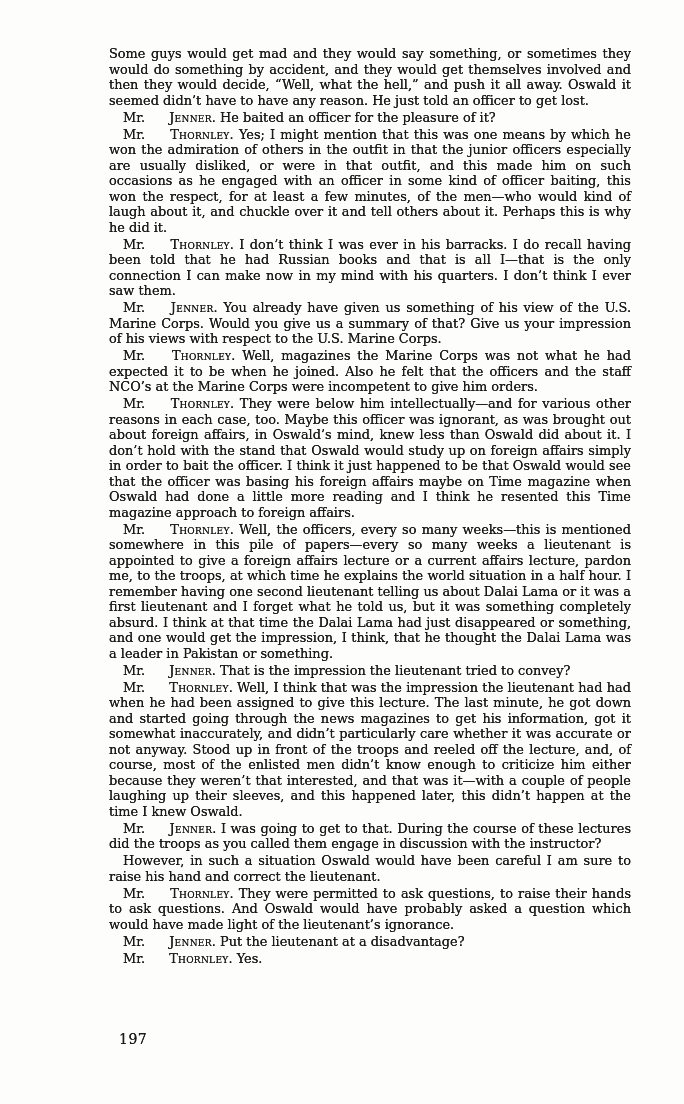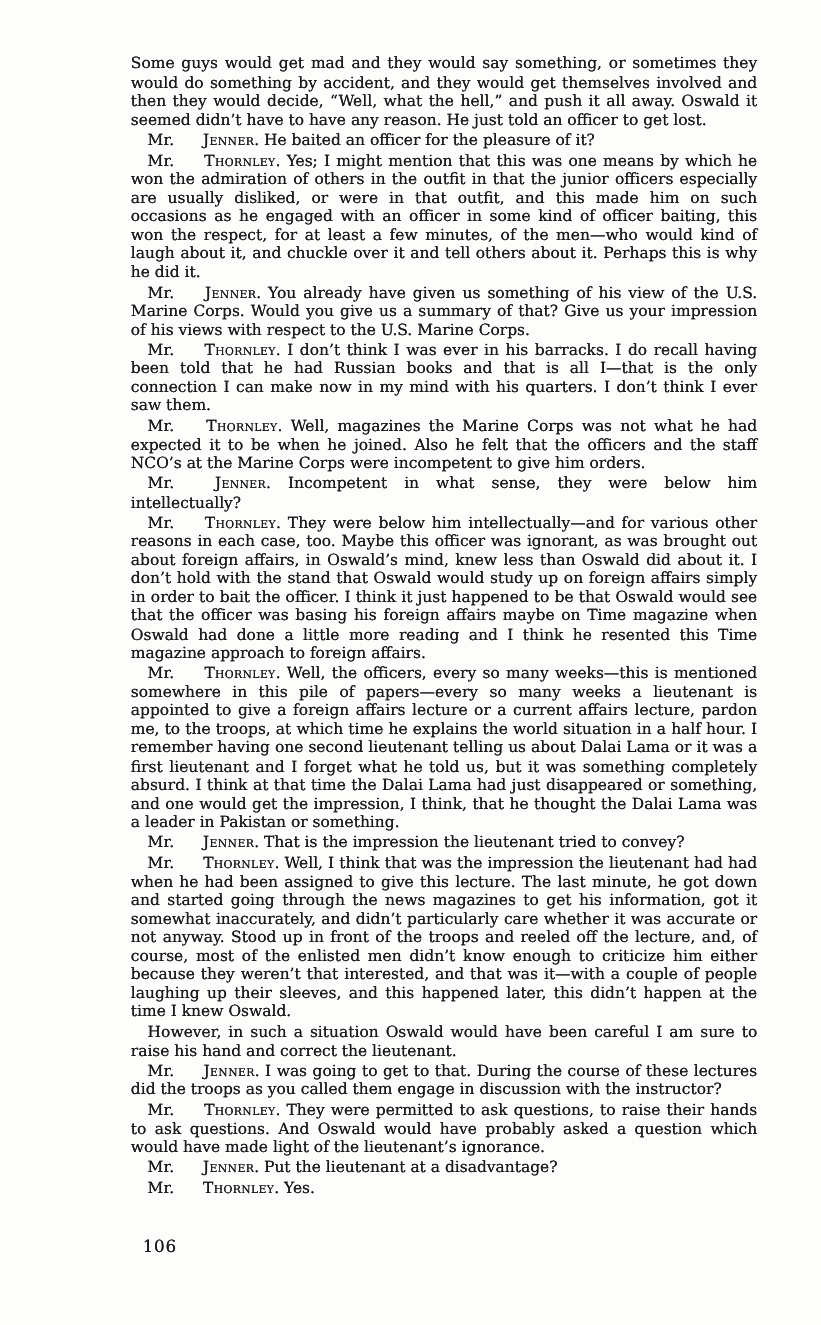--- a/index.html
+++ b/index.html
@@ -52,66 +52,62 @@
   </p>
       <p class="para indent">
     <span class="speaker"><span class="sp-pre">Mr. </span><span class="sp-name">Jenner</span><span class="sp-post">. </span></span>
     <span class="para-text">He baited an officer for the pleasure of it?</span>
   </p>
       <p class="para indent">
     <span class="speaker"><span class="sp-pre">Mr. </span><span class="sp-name">Thornley</span><span class="sp-post">. </span></span>
     <span class="para-text">Yes; I might mention that this was one means by which he won the admiration of others in the outfit in that the junior officers especially are usually disliked, or were in that outfit, and this made him on such occasions as he engaged with an officer in some kind of officer baiting, this won the respect, for at least a few minutes, of the men—who would kind of laugh about it, and chuckle over it and tell others about it.  Perhaps this is why he did it.</span>
   </p>
       <p class="para indent">
+    <span class="speaker"><span class="sp-pre">Mr. </span><span class="sp-name">Thornley</span><span class="sp-post">. </span></span>
+    <span class="para-text">I don’t think I was ever in his barracks.  I do recall having been told that he had Russian books and that is all I—that is the only connection I can make now in my mind with his quarters.  I don’t think I ever saw them.</span>
+  </p>
+      <p class="para indent">
     <span class="speaker"><span class="sp-pre">Mr. </span><span class="sp-name">Jenner</span><span class="sp-post">. </span></span>
     <span class="para-text">You already have given us something of his view of the U.S. Marine Corps.  Would you give us a summary of that?  Give us your impression of his views with respect to the U.S. Marine Corps.</span>
   </p>
       <p class="para indent">
     <span class="speaker"><span class="sp-pre">Mr. </span><span class="sp-name">Thornley</span><span class="sp-post">. </span></span>
-    <span class="para-text">I don’t think I was ever in his barracks.  I do recall having been told that he had Russian books and that is all I—that is the only connection I can make now in my mind with his quarters.  I don’t think I ever saw them.</span>
-  </p>
-      <p class="para indent">
-    <span class="speaker"><span class="sp-pre">Mr. </span><span class="sp-name">Thornley</span><span class="sp-post">. </span></span>
     <span class="para-text">Well, magazines the Marine Corps was not what he had expected it to be when he joined.  Also he felt that the officers and the staff NCO’s at the Marine Corps were incompetent to give him orders.</span>
-  </p>
-      <p class="para indent">
-    <span class="speaker"><span class="sp-pre">Mr. </span><span class="sp-name">Jenner</span><span class="sp-post">. </span></span>
-    <span class="para-text">Incompetent in what sense, they were below him intellectually?</span>
   </p>
       <p class="para indent">
     <span class="speaker"><span class="sp-pre">Mr. </span><span class="sp-name">Thornley</span><span class="sp-post">. </span></span>
     <span class="para-text">They were below him intellectually—and for various other reasons in each case, too.  Maybe this officer was ignorant, as was brought out about foreign affairs, in Oswald’s mind, knew less than Oswald did about it.  I don’t hold with the stand that Oswald would study up on foreign affairs simply in order to bait the officer.  I think it just happened to be that Oswald would see that the officer was basing his foreign affairs maybe on Time magazine when Oswald had done a little more reading and I think he resented this Time magazine approach to foreign affairs.</span>
   </p>
       <p class="para indent">
     <span class="speaker"><span class="sp-pre">Mr. </span><span class="sp-name">Thornley</span><span class="sp-post">. </span></span>
     <span class="para-text">Well, the officers, every so many weeks—this is mentioned somewhere in this pile of papers—every so many weeks a lieutenant is appointed to give a foreign affairs lecture or a current affairs lecture, pardon me, to the troops, at which time he explains the world situation in a half hour.  I remember having one second lieutenant telling us about Dalai Lama or it was a first lieutenant and I forget what he told us, but it was something completely absurd.  I think at that time the Dalai Lama had just disappeared or something, and one would get the impression, I think, that he thought the Dalai Lama was a leader in Pakistan or something.</span>
   </p>
       <p class="para indent">
     <span class="speaker"><span class="sp-pre">Mr. </span><span class="sp-name">Jenner</span><span class="sp-post">. </span></span>
     <span class="para-text">That is the impression the lieutenant tried to convey?</span>
   </p>
       <p class="para indent">
     <span class="speaker"><span class="sp-pre">Mr. </span><span class="sp-name">Thornley</span><span class="sp-post">. </span></span>
     <span class="para-text">Well, I think that was the impression the lieutenant had had when he had been assigned to give this lecture.  The last minute, he got down and started going through the news magazines to get his information, got it somewhat inaccurately, and didn’t particularly care whether it was accurate or not anyway.  Stood up in front of the troops and reeled off the lecture, and, of course, most of the enlisted men didn’t know enough to criticize him either because they weren’t that interested, and that was it—with a couple of people laughing up their sleeves, and this happened later, this didn’t happen at the time I knew Oswald.</span>
   </p>
       <p class="para indent">
+    <span class="speaker"><span class="sp-pre">Mr. </span><span class="sp-name">Jenner</span><span class="sp-post">. </span></span>
+    <span class="para-text">I was going to get to that.  During the course of these lectures did the troops as you called them engage in discussion with the instructor?</span>
+  </p>
+      <p class="para indent">
     
     <span class="para-text">However, in such a situation Oswald would have been careful I am sure to raise his hand and correct the lieutenant.</span>
-  </p>
-      <p class="para indent">
-    <span class="speaker"><span class="sp-pre">Mr. </span><span class="sp-name">Jenner</span><span class="sp-post">. </span></span>
-    <span class="para-text">I was going to get to that.  During the course of these lectures did the troops as you called them engage in discussion with the instructor?</span>
   </p>
       <p class="para indent">
     <span class="speaker"><span class="sp-pre">Mr. </span><span class="sp-name">Thornley</span><span class="sp-post">. </span></span>
     <span class="para-text">They were permitted to ask questions, to raise their hands to ask questions.  And Oswald would have probably asked a question which would have made light of the lieutenant’s ignorance.</span>
   </p>
       <p class="para indent">
     <span class="speaker"><span class="sp-pre">Mr. </span><span class="sp-name">Jenner</span><span class="sp-post">. </span></span>
     <span class="para-text">Put the lieutenant at a disadvantage?</span>
   </p>
       <p class="para indent">
     <span class="speaker"><span class="sp-pre">Mr. </span><span class="sp-name">Thornley</span><span class="sp-post">. </span></span>
     <span class="para-text">Yes.</span>
   </p>
     </div>
-  <div class="page-number">106</div>
+  <div class="page-number">197</div>
 </div>
 
 </body></html>

